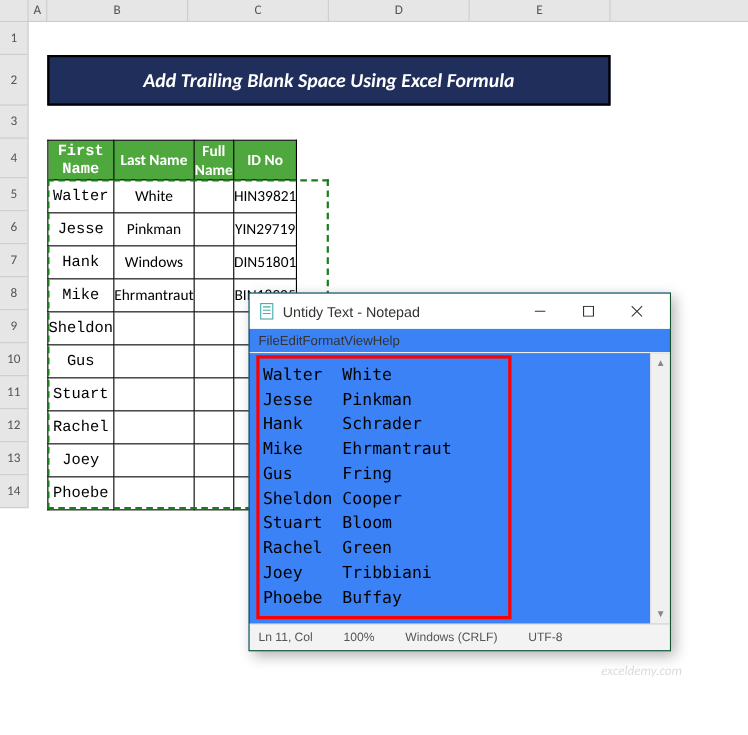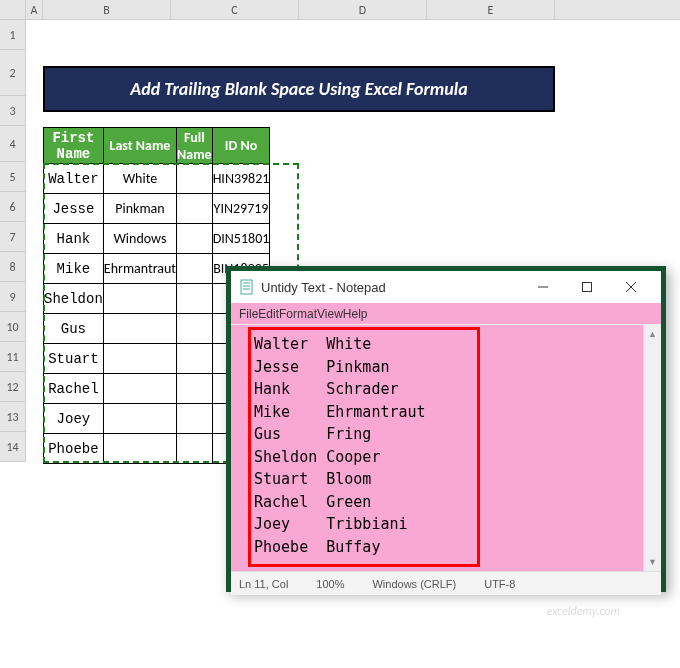--- a/index.html
+++ b/index.html
@@ -52,21 +52,21 @@
       align-items: center;
       justify-content: center;
     }
     .grid {
       position: absolute;
       top: 20px;
       left: 26px;
     }
     .title-banner {
       position: absolute;
-      top: 46px;
+      top: 30px;
       left: 17px;
       width: 512px;
       height: 46px;
       background: #1f2e5a;
       color: #fff;
       font-weight: bold;
       font-size: 18px;
       font-style: italic;
       display: flex;
       align-items: center;
@@ -102,24 +102,24 @@
     .dashed-selection {
       position: absolute;
       border: 2px dashed #1a7c1a;
       background: transparent;
       pointer-events: none;
     }
     .notepad {
       position: absolute;
       top: 266px;
       left: 226px;
-      width: 440px;
+      width: 384px;
       height: 326px;
-      background: #f9a8d4;
-      border: 5px solid #14532d;
+      background: #3b82f6;
+      border: 1px solid #14532d;
       box-shadow: 4px 4px 12px rgba(0,0,0,0.3);
       font-family: "Segoe UI", Arial, sans-serif;
     }
     .notepad-titlebar {
       height: 32px;
       display: flex;
       align-items: center;
       padding: 0 8px;
       background: #fff;
     }
@@ -152,21 +152,20 @@
       padding: 0 8px;
       font-size: 12px;
       color: #333;
       border-bottom: 1px solid #eee;
     }
     .notepad-menu span { cursor: pointer; }
     .notepad-content-wrap {
       position: relative;
       height: 246px;
       padding: 4px;
-      margin-left: 11px;
     }
     .red-box {
       position: absolute;
       top: 2px;
       left: 6px;
       width: 232px;
       height: 240px;
       border: 3px solid #ff0000;
       pointer-events: none;
     }

